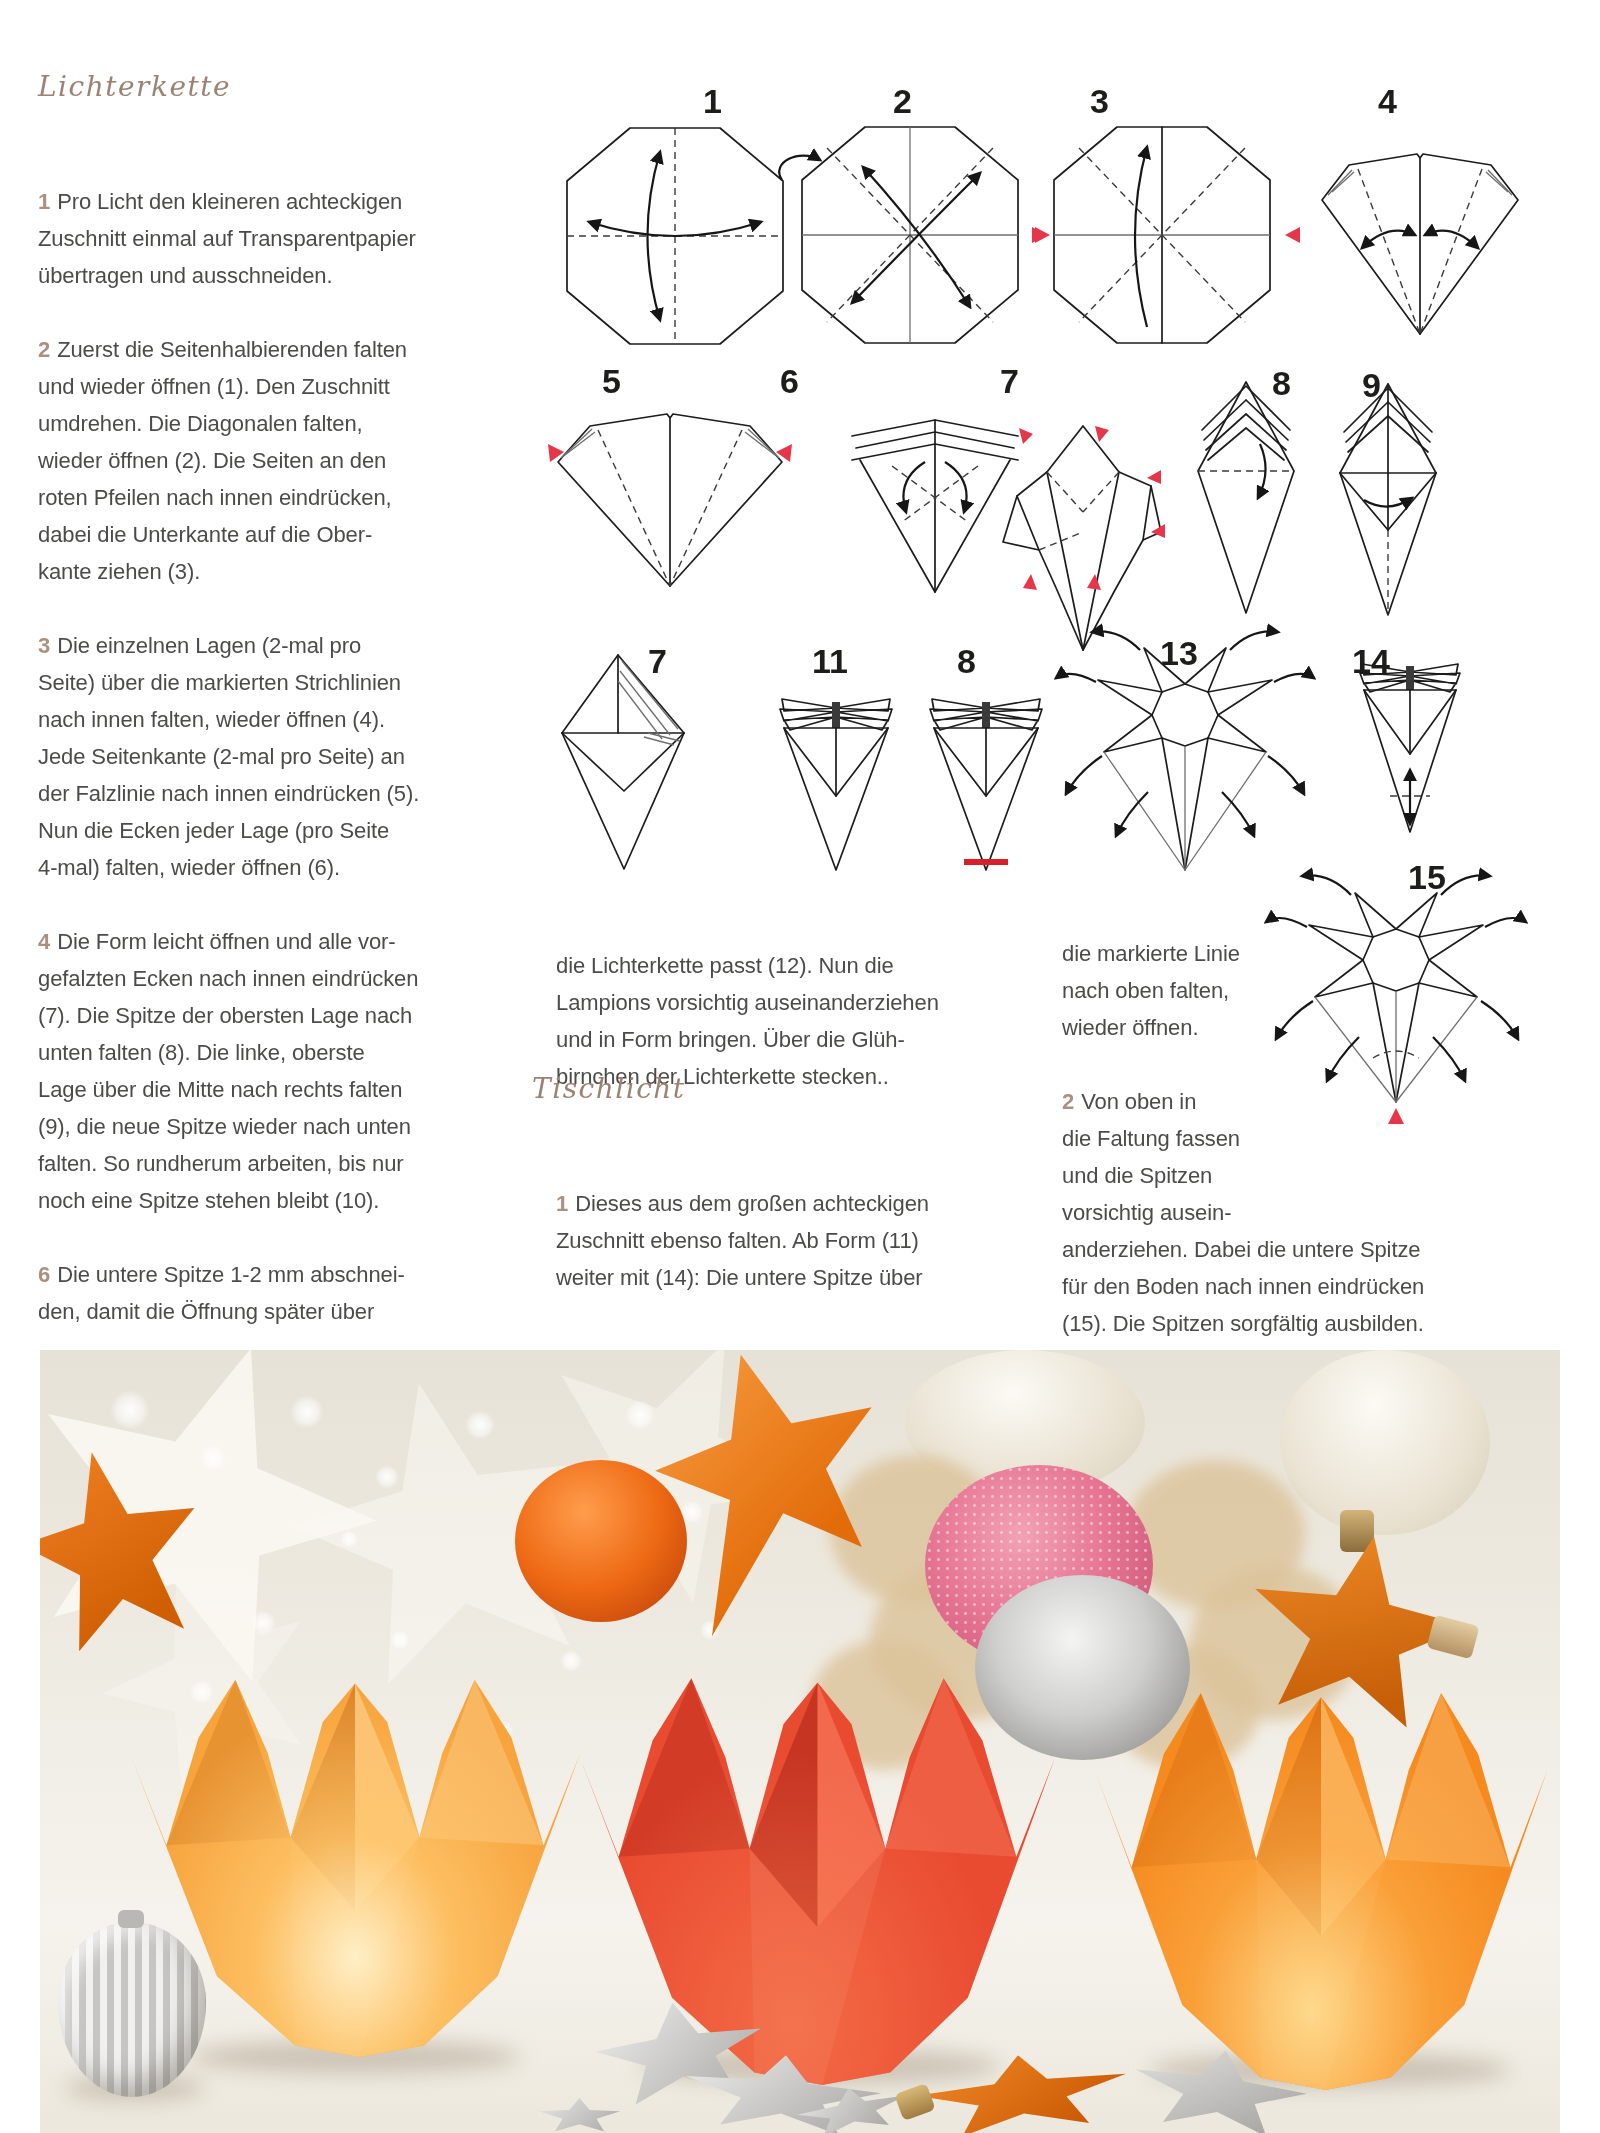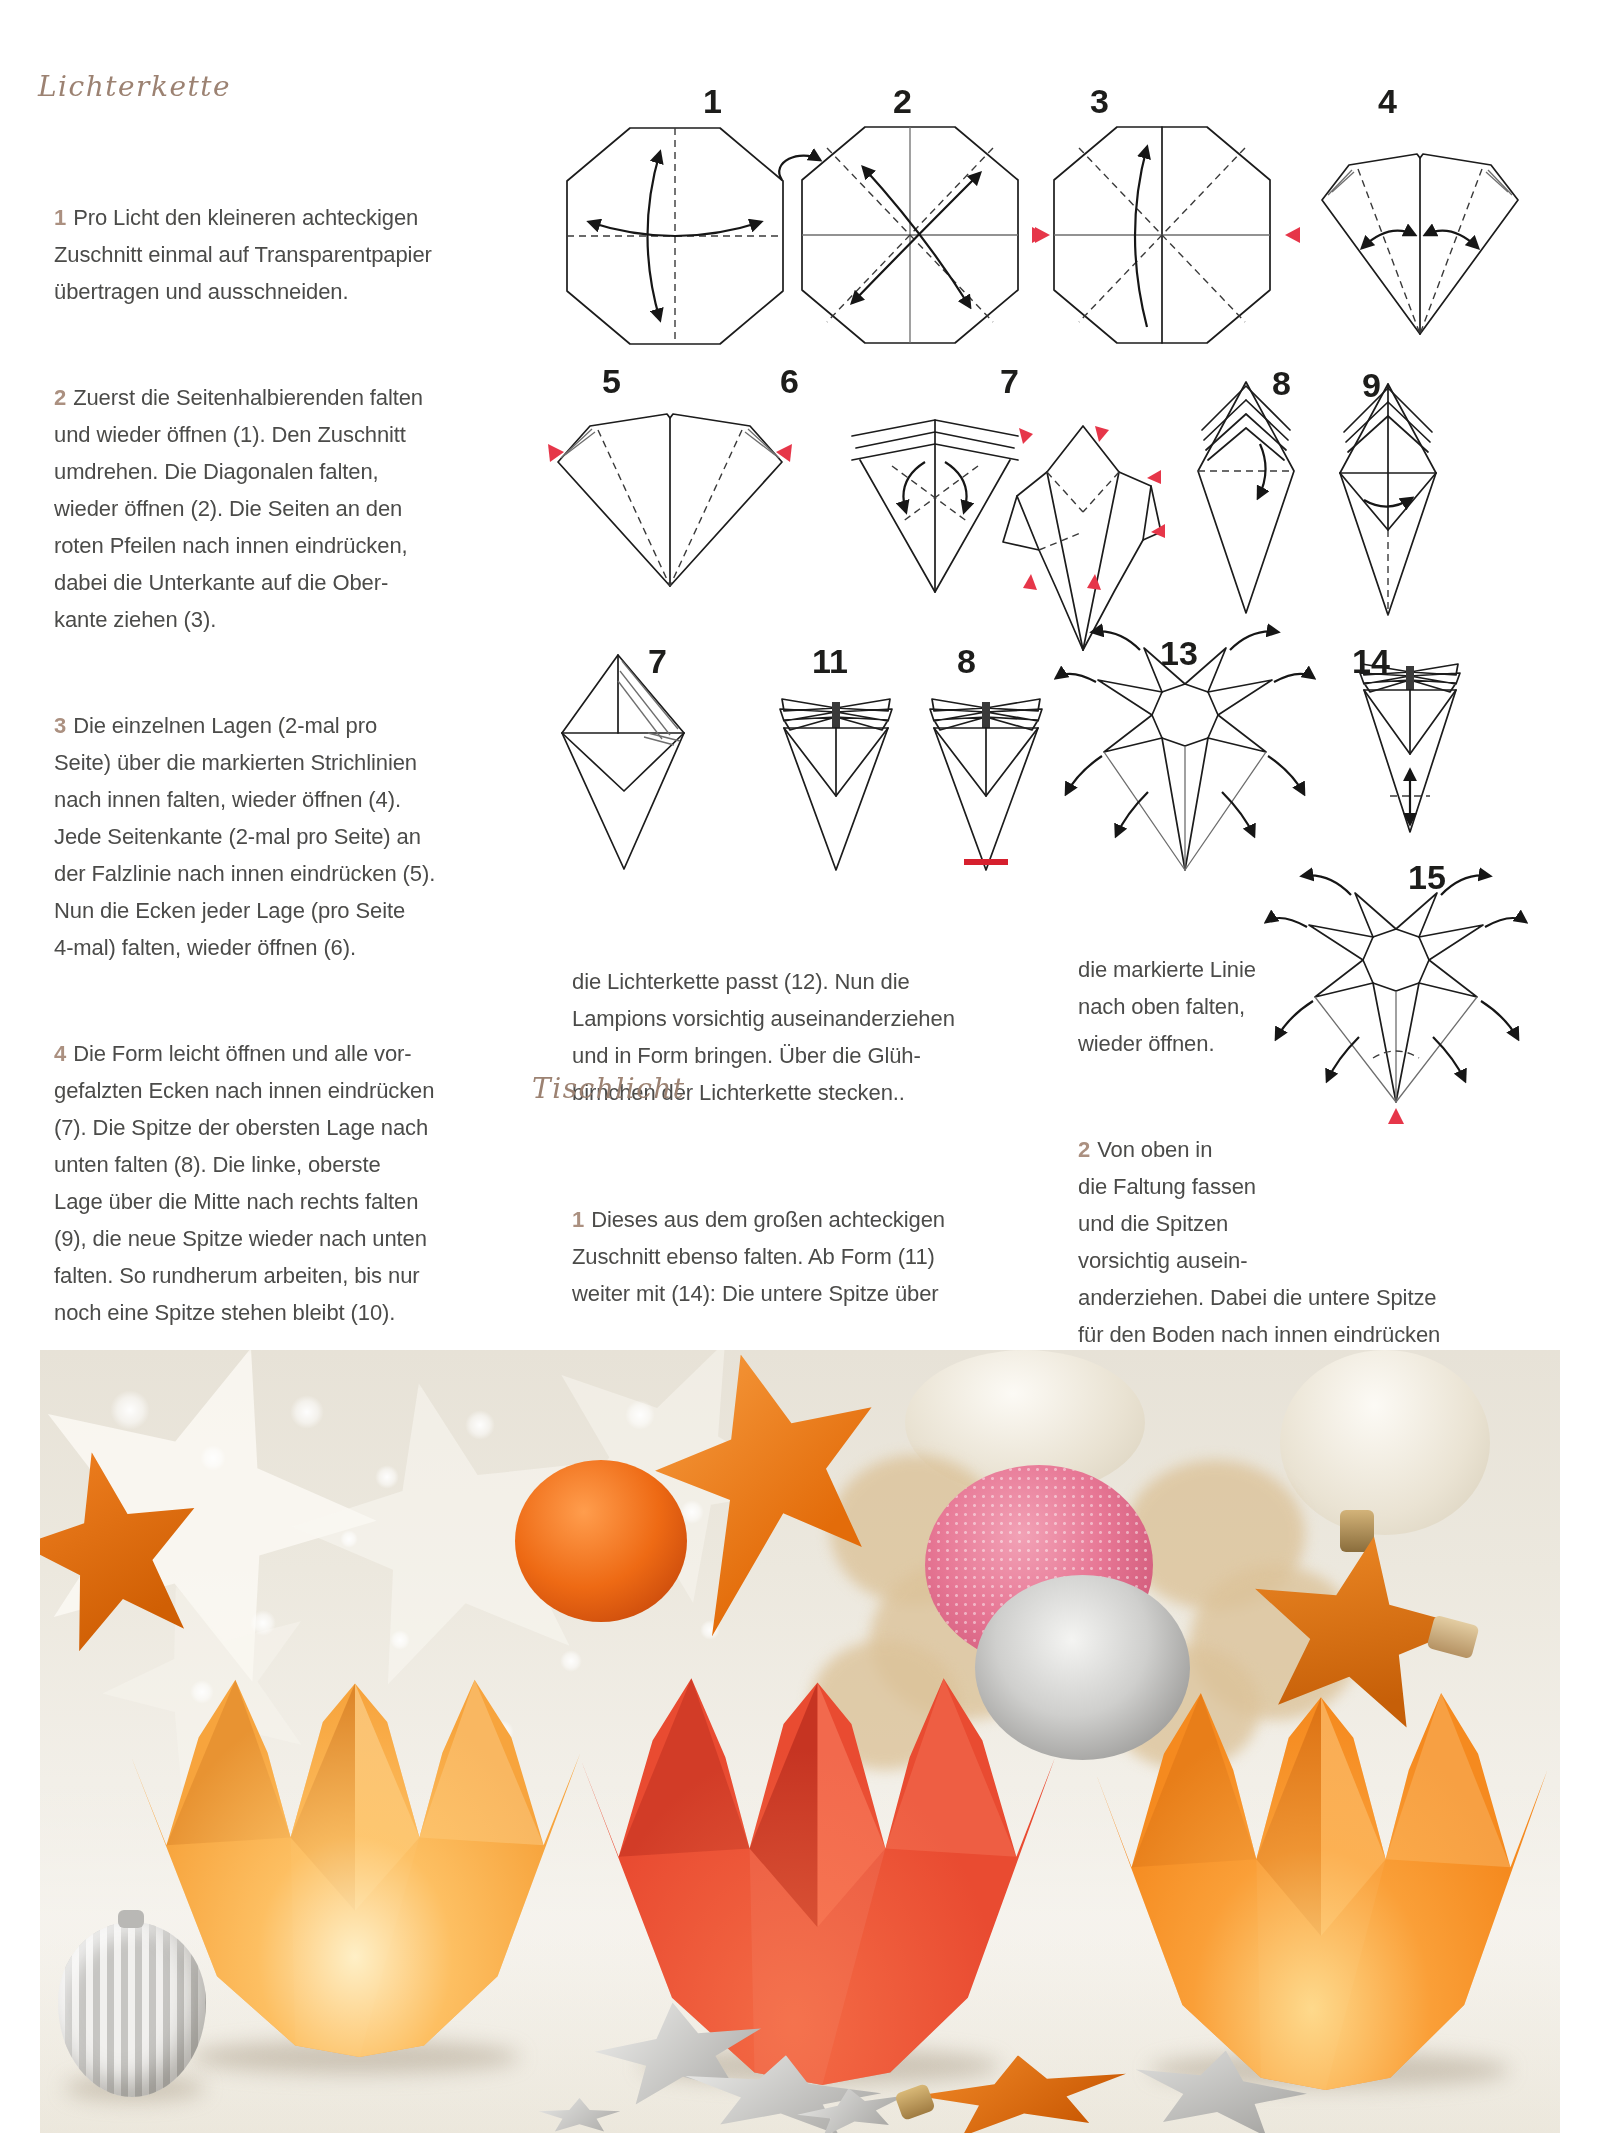--- a/index.html
+++ b/index.html
@@ -4,21 +4,21 @@
 <style>
   html,body { margin:0; padding:0; }
   body { width:1600px; height:2133px; position:relative; background:#ffffff;
          font-family:"Liberation Sans", sans-serif; overflow:hidden; }
 
   .script-head { position:absolute; font-family:"DejaVu Serif", serif; font-style:italic;
                  color:#9c8272; font-size:28px; letter-spacing:1.5px; }
 
   .col { position:absolute; font-size:22px; line-height:37px; color:#4b4b49;
          white-space:pre-line; letter-spacing:-0.1px; }
-  .col p { margin:16px; }
+  .col p { margin:0; }
   .num { font-weight:bold; color:#ab9080; padding-right:7px; white-space:normal; }
 
   .fig-num { position:absolute; font-size:34px; font-weight:bold; color:#1d1d1b; }
 
   svg.fig { position:absolute; overflow:visible; }
   .ol   { fill:none; stroke:#1c1c1c; stroke-width:1.7; stroke-linejoin:round; stroke-linecap:round; }
   .thin { fill:none; stroke:#6e6e6e; stroke-width:1.3; }
   .dash { fill:none; stroke:#3a3a3a; stroke-width:1.4; stroke-dasharray:7 5; }
   .arr  { fill:none; stroke:#161616; stroke-width:2.2; marker-end:url(#ah); }
   .arr2 { marker-start:url(#ah); }

